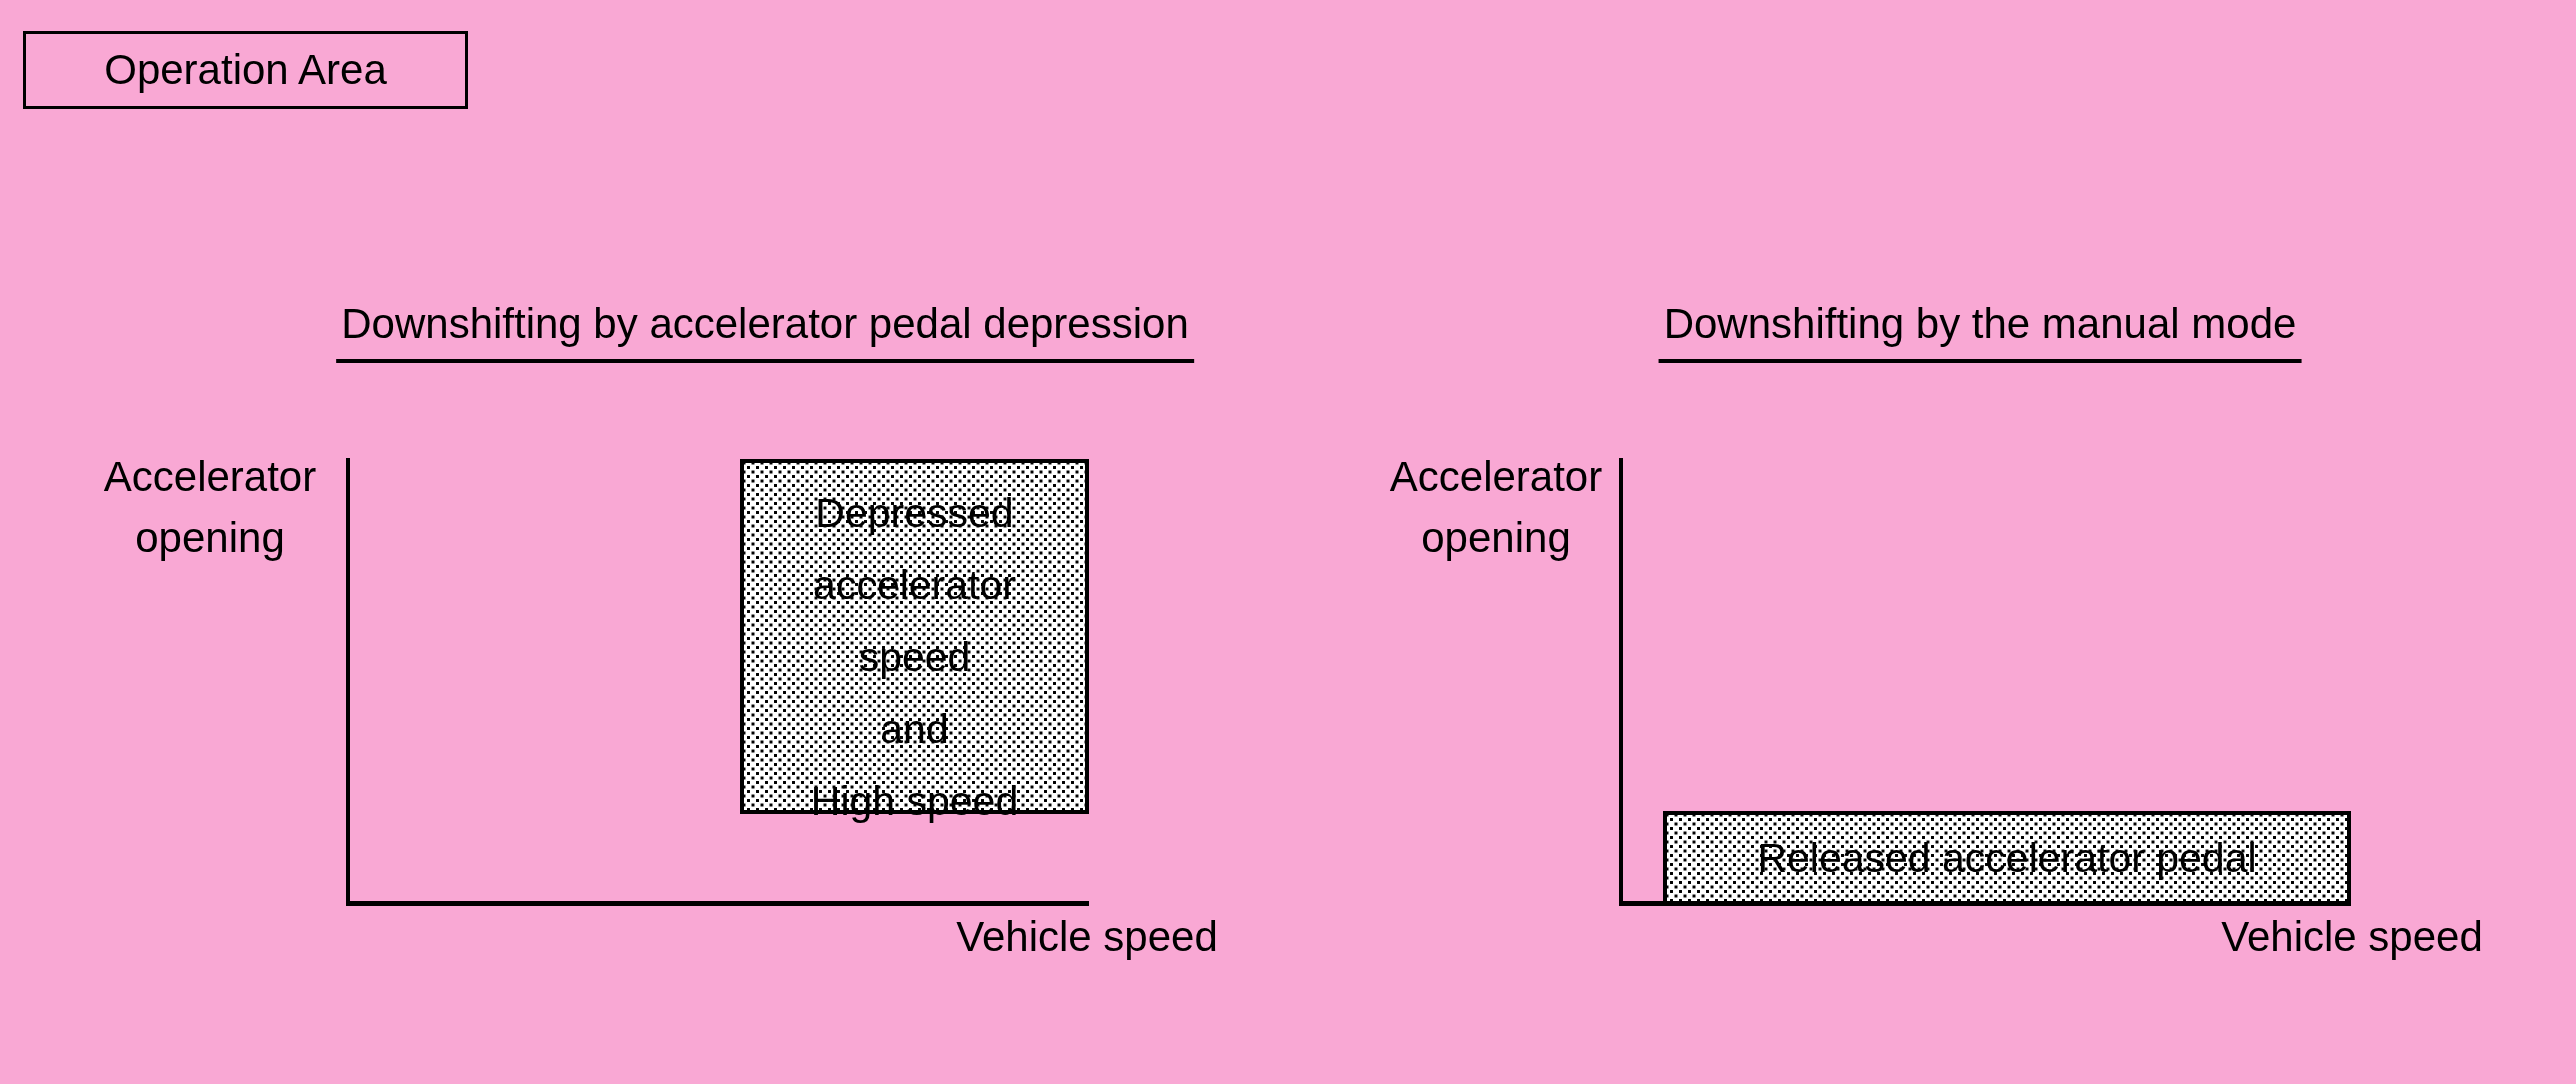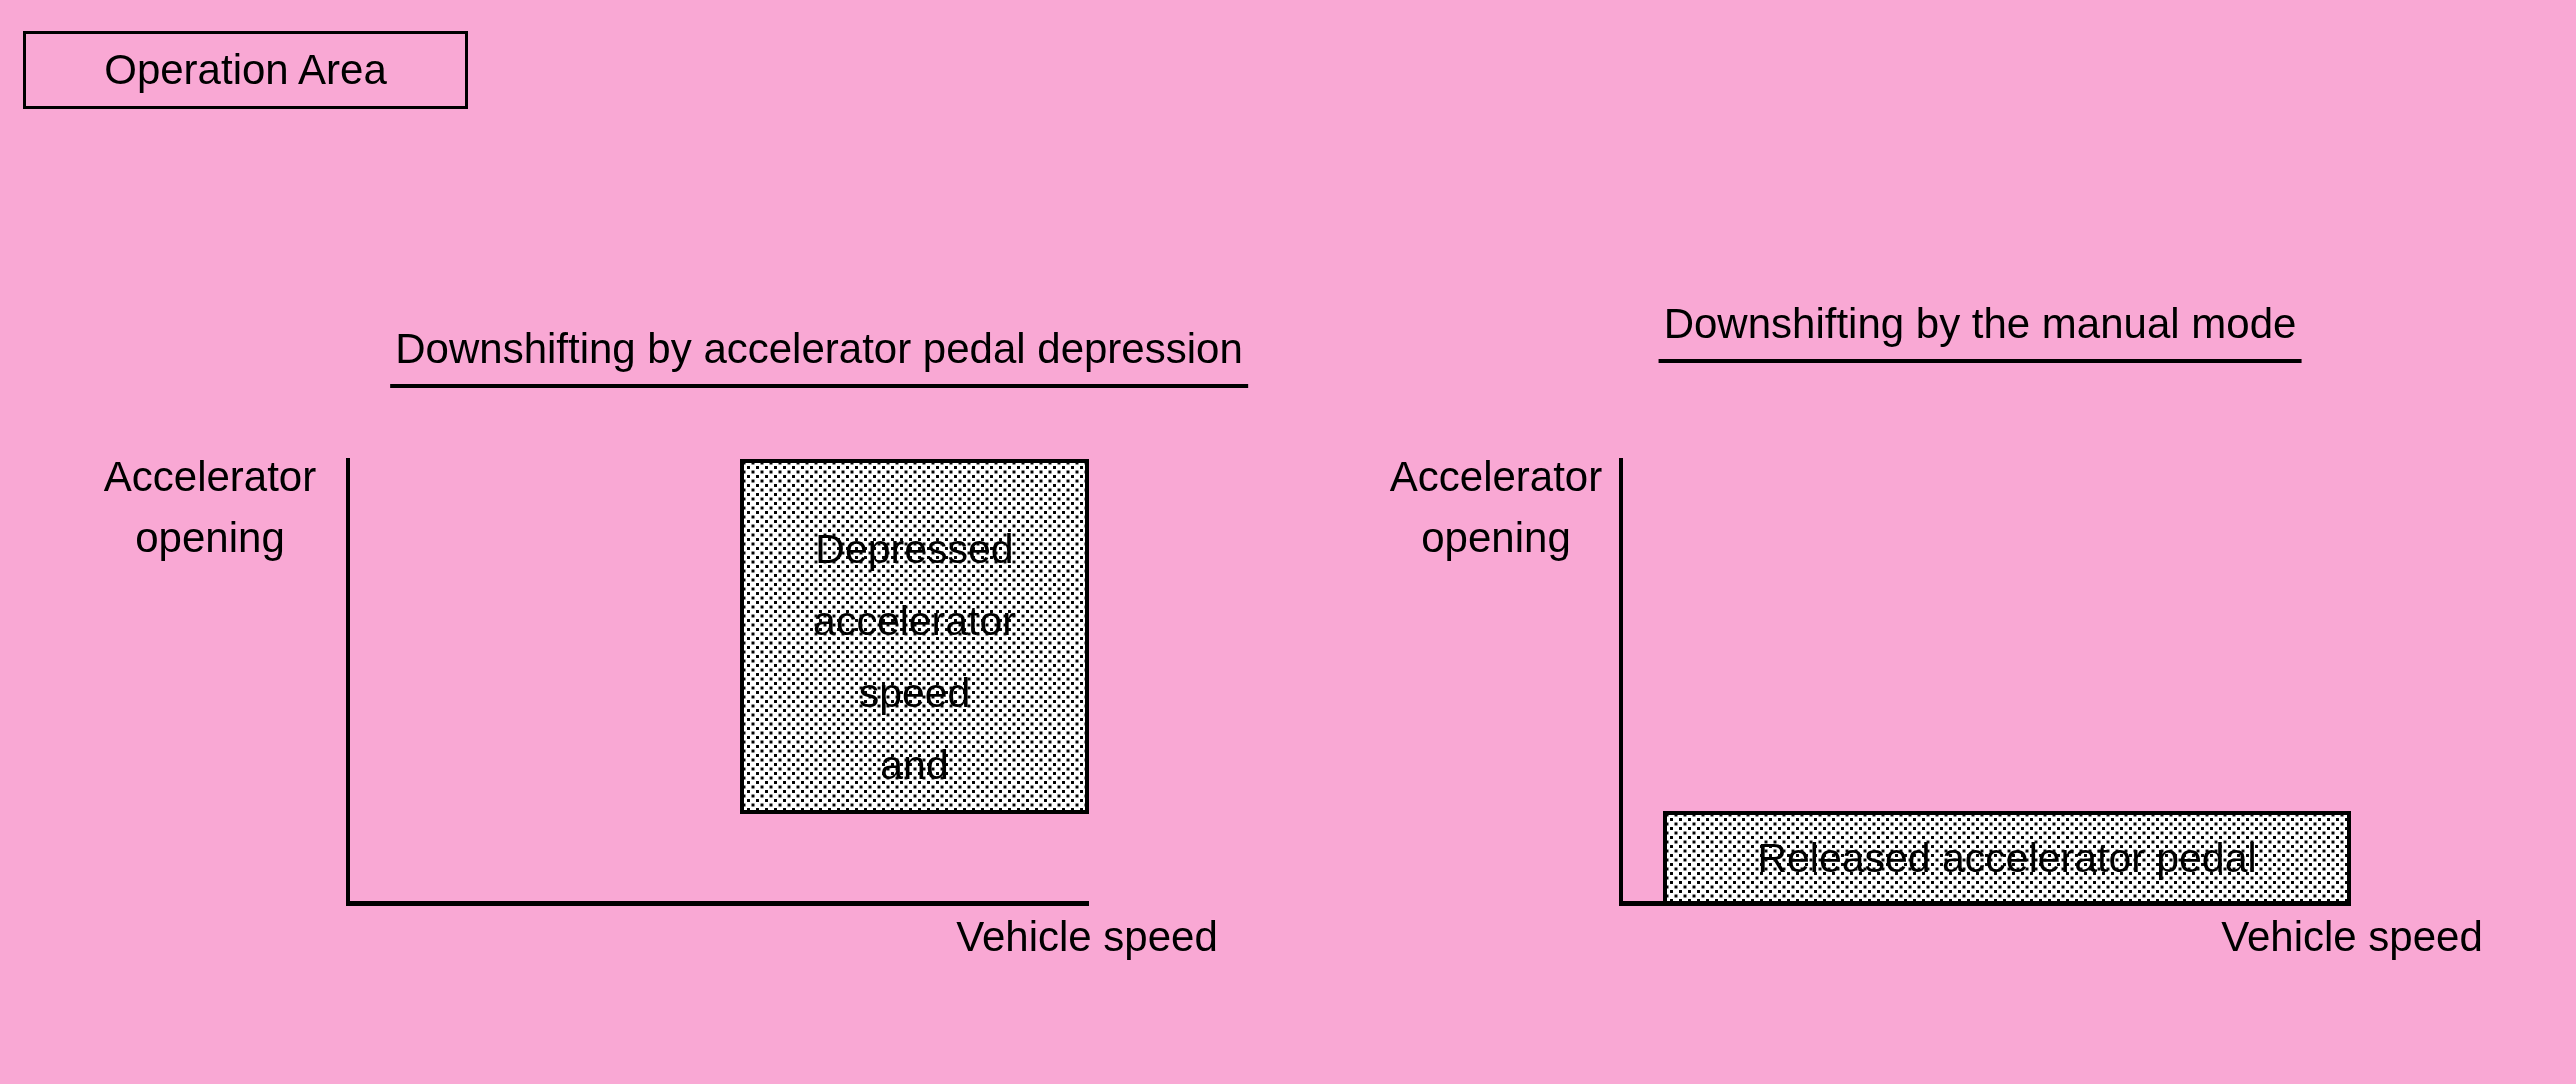--- a/index.html
+++ b/index.html
@@ -36,21 +36,21 @@
   
   .panel-title {
     top: 298px;
     transform: translateX(-50%);
     font-size: 42px;
     line-height: 51px;
     padding: 0 5.1px 9.6px 5.1px;
     border-bottom: 4.5px solid #000;
     white-space: nowrap;
   }
-  #title-left  { left: 819px; margin-top: 25px; }
+  #title-left  { left: 765px; }
   #title-right { left: 1980px; }
 
   
   .ylabel {
     top: 446px;
     transform: translateX(-50%);
     font-size: 42px;
     line-height: 61px;
     text-align: center;
     white-space: nowrap;
@@ -138,20 +138,21 @@
     </div>
 
     <div class="abs vaxis" id="yaxis-left"></div>
     <div class="abs haxis" id="xaxis-left"></div>
 
     <div class="abs region" id="region-left">
       <div>Depressed</div>
       <div>accelerator</div>
       <div>speed</div>
       <div>and</div>
+      <div>High speed</div>
     </div>
 
     <div class="abs xlabel" id="xlabel-left">Vehicle speed</div>
   </div>
 
   <div>
     <div class="abs panel-title" id="title-right">Downshifting by the manual mode</div>
 
     <div class="abs ylabel" id="ylabel-right">
       <div>Accelerator</div>

